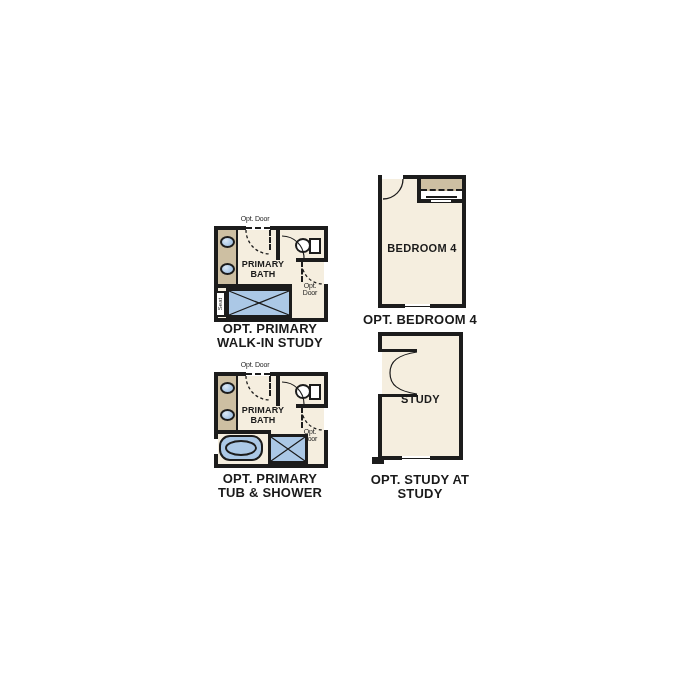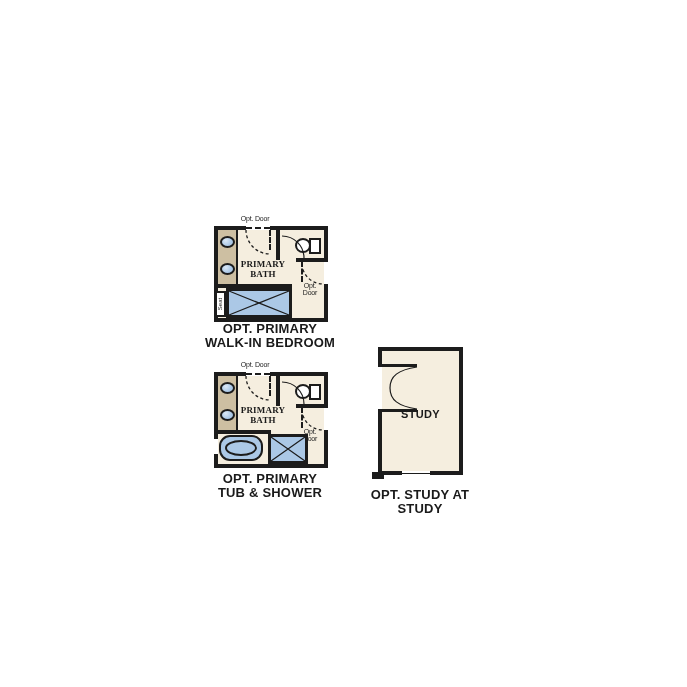--- a/index.html
+++ b/index.html
@@ -5,21 +5,21 @@
   html,body{margin:0;padding:0;background:#ffffff;}
   body{width:687px;height:687px;font-family:"Liberation Sans",sans-serif;color:#1a1a1a;}
   .canvas{position:relative;width:687px;height:687px;background:#ffffff;overflow:hidden;}
   .plan{position:absolute;}
   .abs{position:absolute;box-sizing:border-box;}
   .wallbox{position:absolute;box-sizing:border-box;background:#f5eedf;border:4px solid #1c1c1c;}
   .wallfill{background:#1c1c1c;}
   .whitefill{background:#ffffff;}
   .tan{background:#cdbfa2;}
   .tiny{font-size:7px;line-height:6.5px;letter-spacing:-0.2px;text-align:center;white-space:nowrap;}
-  .room-label{font-size:9px;font-weight:700;line-height:10px;text-align:center;letter-spacing:0.2px;font-family:Liberation Serif, serif;}
+  .room-label{font-size:9px;font-weight:700;line-height:10px;text-align:center;letter-spacing:0.2px;}
   .big-room-label{font-size:11px;font-weight:700;letter-spacing:0.3px;text-align:center;white-space:nowrap;}
   .plan-title{position:absolute;left:0;width:100%;text-align:center;font-size:13px;font-weight:700;line-height:14px;letter-spacing:0.2px;}
   .dash-h{border-top:2px dashed #1c1c1c;}
   .dash-v{border-left:2px dashed #1c1c1c;}
   .sink{position:absolute;box-sizing:border-box;width:15px;height:12px;border:2px solid #1c1c1c;border-radius:50%;background:radial-gradient(circle at 35% 30%, #dce9f6 0%, #abc8e6 60%);}
   .toilet-part{position:absolute;box-sizing:border-box;background:#ffffff;border:2px solid #1c1c1c;}
   .shower{position:absolute;box-sizing:border-box;background:#abc8e6;border:3px solid #1c1c1c;}
   .seat{position:absolute;box-sizing:border-box;background:#ffffff;border:2px solid #1c1c1c;display:flex;align-items:center;justify-content:center;z-index:3;}
   .seat span{font-size:6px;transform:rotate(-90deg);white-space:nowrap;}
   .tub{position:absolute;box-sizing:border-box;background:#abc8e6;border:2px solid #1c1c1c;border-radius:11px;}
@@ -72,21 +72,21 @@
 
     <svg class="overlay" width="134" height="150" viewBox="0 0 134 150">
       <path d="M 43,16 A 24,24 0 0 0 67,40" fill="none" stroke="#1c1c1c" stroke-width="1.3" stroke-dasharray="3 2.5"></path>
       <path d="M 79,22 A 22,22 0 0 1 101,44" fill="none" stroke="#1c1c1c" stroke-width="1.2"></path>
       <path d="M 99,50 A 21,21 0 0 0 120,70" fill="none" stroke="#1c1c1c" stroke-width="1.3" stroke-dasharray="3 2.5"></path>
       <path d="M 26,77 L 86,101 M 26,101 L 86,77" fill="none" stroke="#1c1c1c" stroke-width="1.2"></path>
     </svg>
 
     <div class="plan-title" style="top:108px;">
       <div>OPT. PRIMARY</div>
-      <div>WALK-IN BEDROOM</div>
+      <div>WALK-IN STUDY</div>
     </div>
   </section>
 
   <section class="plan" style="left:203px;top:360px;width:134px;height:150px;">
     <div class="abs tiny" style="left:20px;top:2px;width:64px;">Opt. Door</div>
 
     <div class="wallbox" style="left:11px;top:12px;width:114px;height:96px;"></div>
 
     <div class="abs tan" style="left:15px;top:16px;width:20px;height:54px;border-right:2px solid #1c1c1c;"></div>
     <div class="sink" style="left:17px;top:22px;"></div>
@@ -127,22 +127,46 @@
       <path d="M 99,50 A 21,21 0 0 0 120,70" fill="none" stroke="#1c1c1c" stroke-width="1.3" stroke-dasharray="3 2.5"></path>
       <path d="M 68,77 L 102,101 M 68,101 L 102,77" fill="none" stroke="#1c1c1c" stroke-width="1.2"></path>
     </svg>
 
     <div class="plan-title" style="top:112px;">
       <div>OPT. PRIMARY</div>
       <div>TUB &amp; SHOWER</div>
     </div>
   </section>
 
+  <section class="plan" style="left:360px;top:166px;width:120px;height:170px;">
+    <div class="wallbox" style="left:18px;top:9px;width:88px;height:133px;"></div>
 
-  <section class="plan" style="left:360px;top:340px;width:120px;height:175px;">
+    <div class="abs whitefill" style="left:22px;top:9px;width:21px;height:4px;"></div>
+
+    <div class="abs whitefill" style="left:61px;top:13px;width:41px;height:24px;"></div>
+    <div class="abs wallfill" style="left:57px;top:9px;width:4px;height:28px;"></div>
+    <div class="abs tan" style="left:61px;top:13px;width:41px;height:12px;border-bottom:2px dashed #1c1c1c;"></div>
+    <div class="abs wallfill" style="left:66px;top:30px;width:31px;height:2px;"></div>
+    <div class="abs wallfill" style="left:61px;top:33px;width:41px;height:4px;"></div>
+    <div class="abs whitefill" style="left:71px;top:34px;width:20px;height:2px;"></div>
+
+    <div class="abs big-room-label" style="left:18px;top:76px;width:88px;">BEDROOM 4</div>
+
+    <div class="win" style="left:45px;top:138px;width:25px;height:4px;">
+      <div class="bar"></div>
+    </div>
+
+    <svg class="overlay" width="120" height="170" viewBox="0 0 120 170">
+      <path d="M 43,13 A 20,20 0 0 1 23,33" fill="none" stroke="#1c1c1c" stroke-width="1.3"></path>
+    </svg>
+
+    <div class="plan-title" style="top:147px;">OPT. BEDROOM 4</div>
+  </section>
+
+  <section class="plan" style="left:360px;top:325px;width:120px;height:175px;">
     <div class="wallbox" style="left:18px;top:7px;width:85px;height:128px;"></div>
 
     <div class="abs whitefill" style="left:18px;top:27px;width:4px;height:42px;"></div>
     <div class="abs wallfill" style="left:18px;top:24px;width:39px;height:3px;"></div>
     <div class="abs wallfill" style="left:18px;top:69px;width:39px;height:3px;"></div>
 
     <div class="abs big-room-label" style="left:18px;top:68px;width:85px;">STUDY</div>
 
     <div class="win" style="left:42px;top:131px;width:28px;height:4px;">
       <div class="bar"></div>

